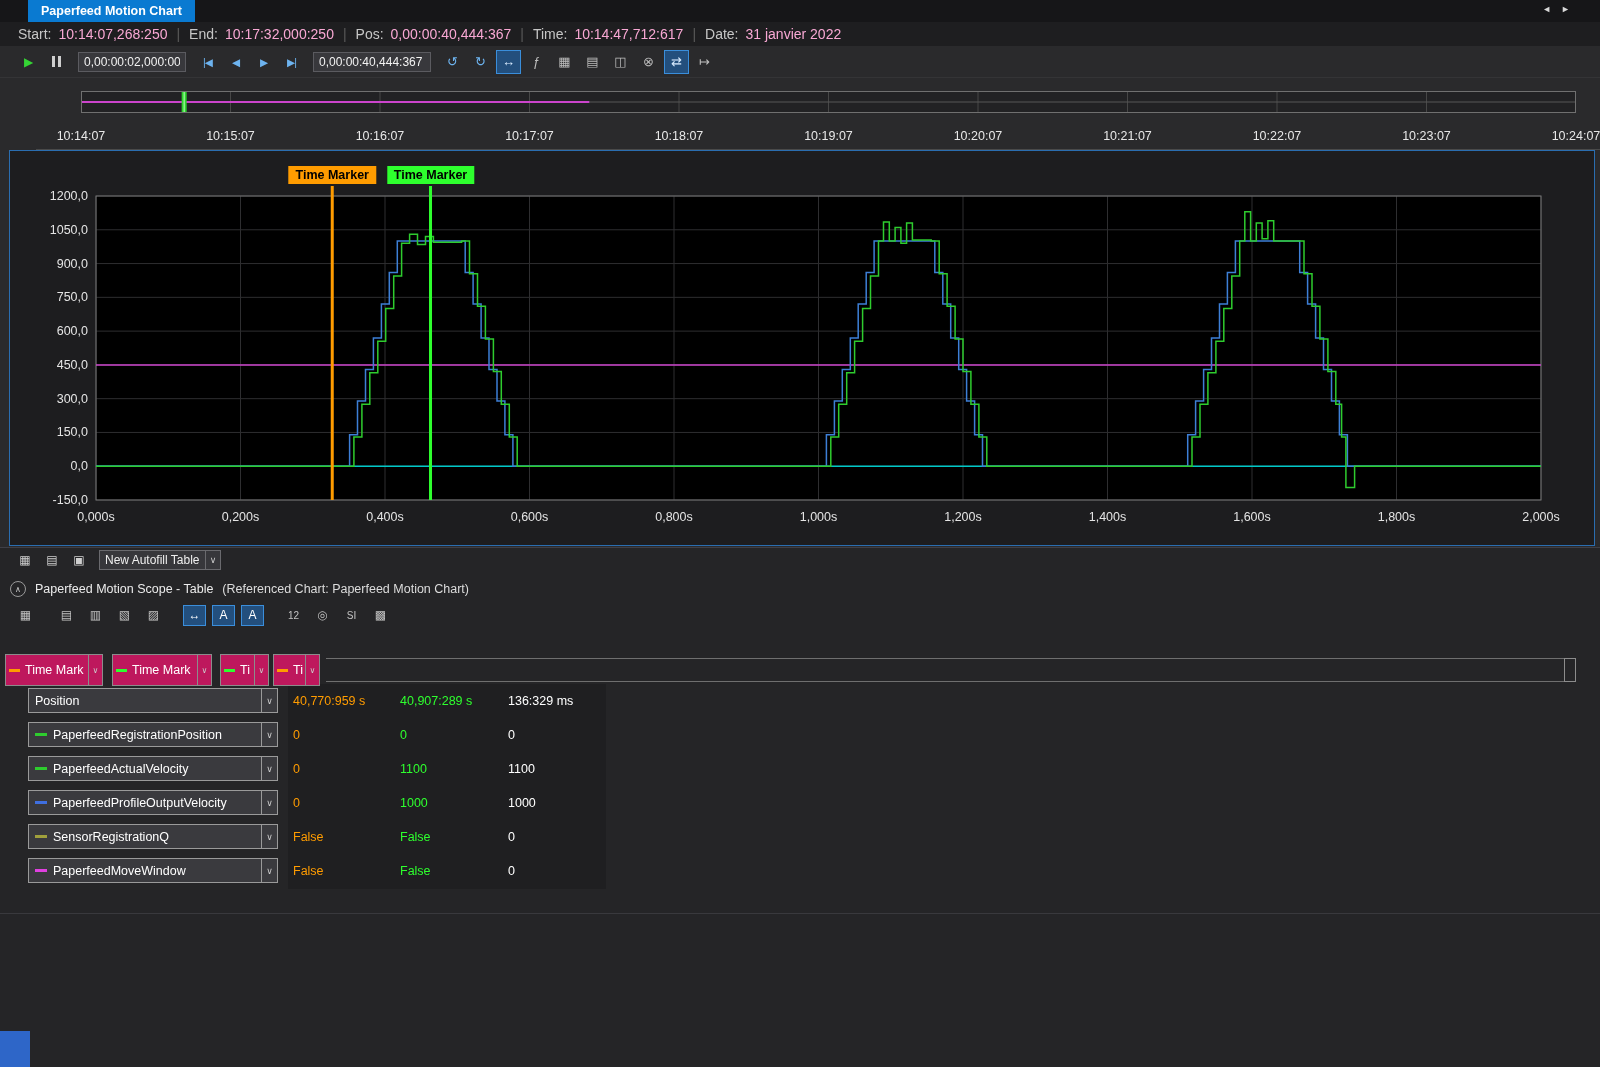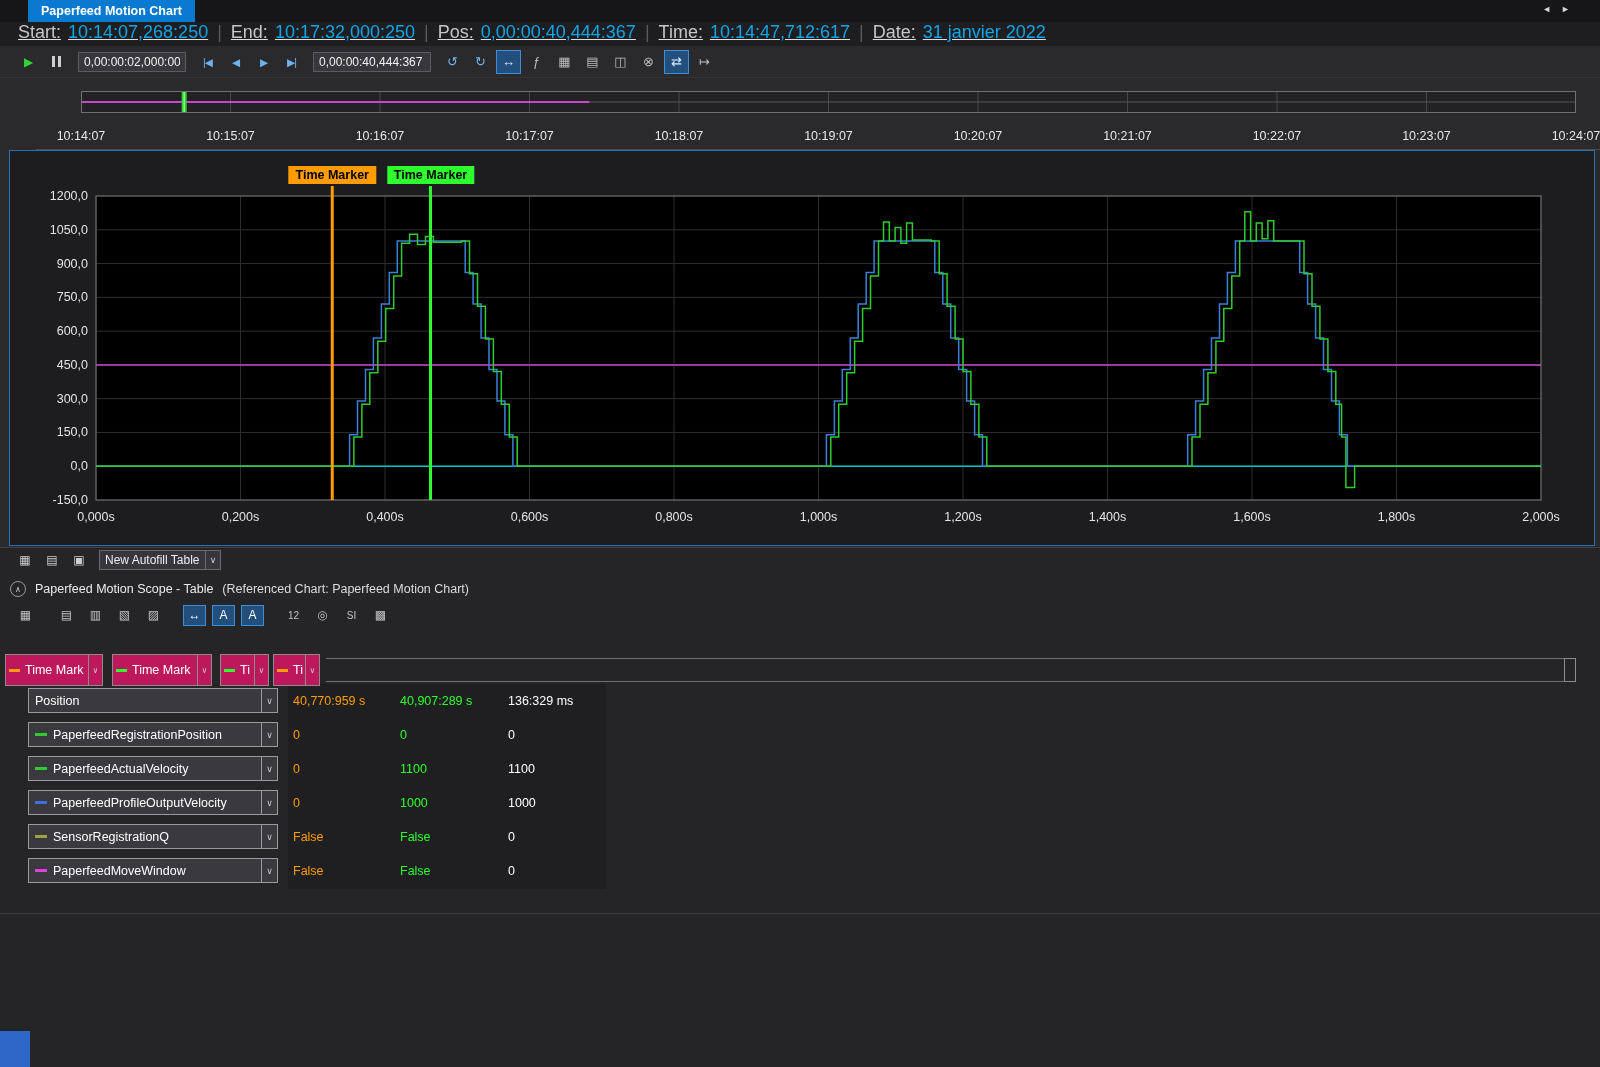--- a/index.html
+++ b/index.html
@@ -11,23 +11,23 @@
   .app { position:absolute; inset:0; }
 
   
   .tabbar { position:absolute; top:0; left:0; right:0; height:22px; background:#161618; }
   .tab { position:absolute; left:28px; top:0; height:22px; background:#0a7ad1; color:#fff;
          font-size:12.5px; font-weight:600; display:flex; align-items:center; padding:0 13px; }
   .tab-arrows { position:absolute; right:30px; top:4px; display:flex; gap:10px; color:#d8d8d8; font-size:9px; }
 
   
   .statusbar { position:absolute; top:22px; left:0; right:0; height:24px; background:#1e1e20;
-               display:flex; align-items:flex-start; padding-left:18px; font-size:18px;text-decoration:underline; }
+               display:flex; align-items:center; padding-left:18px; font-size:14px; }
   .sb-label { color:#c6c6c6; }
-  .sb-value { color:#0ea5e9; margin-left:7px; }
+  .sb-value { color:#f9a8d4; margin-left:7px; }
   .sb-sep { color:#5a5a5a; margin:0 9px; }
 
   
   .toolbar { position:absolute; top:46px; left:0; right:0; height:32px; background:#2a2a2c;
              display:flex; align-items:center; padding-left:16px; gap:3px; border-bottom:1px solid #343436; }
   .tbtn { min-width:25px; height:24px; display:flex; align-items:center; justify-content:center;
           color:#bdbdbd; font-size:13px; border:1px solid transparent; cursor:default; }
   .tbtn.play { color:#35d435; font-size:12px; }
   .tbtn.nav { color:#6db3ef; font-size:10.5px; letter-spacing:-1px; }
   .tbtn.blue { color:#6db3ef; }

